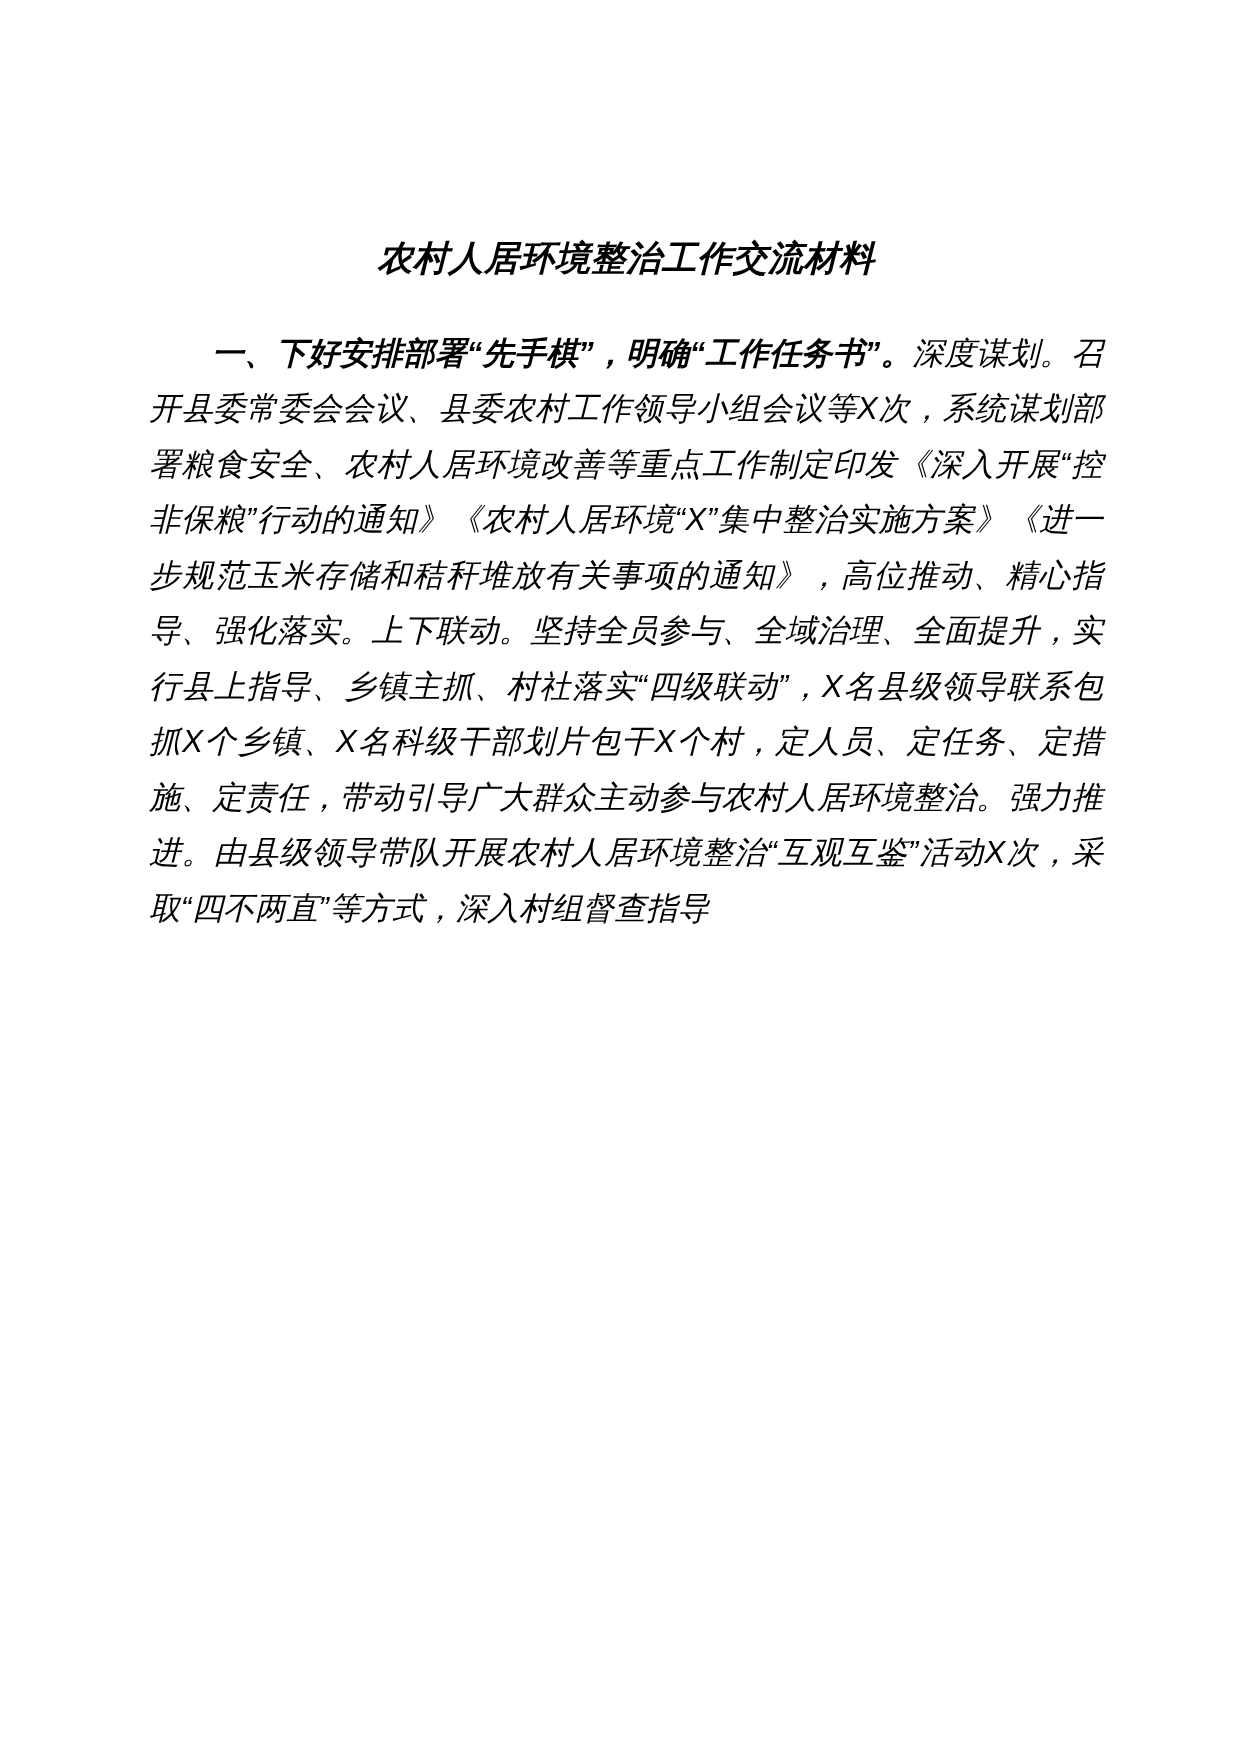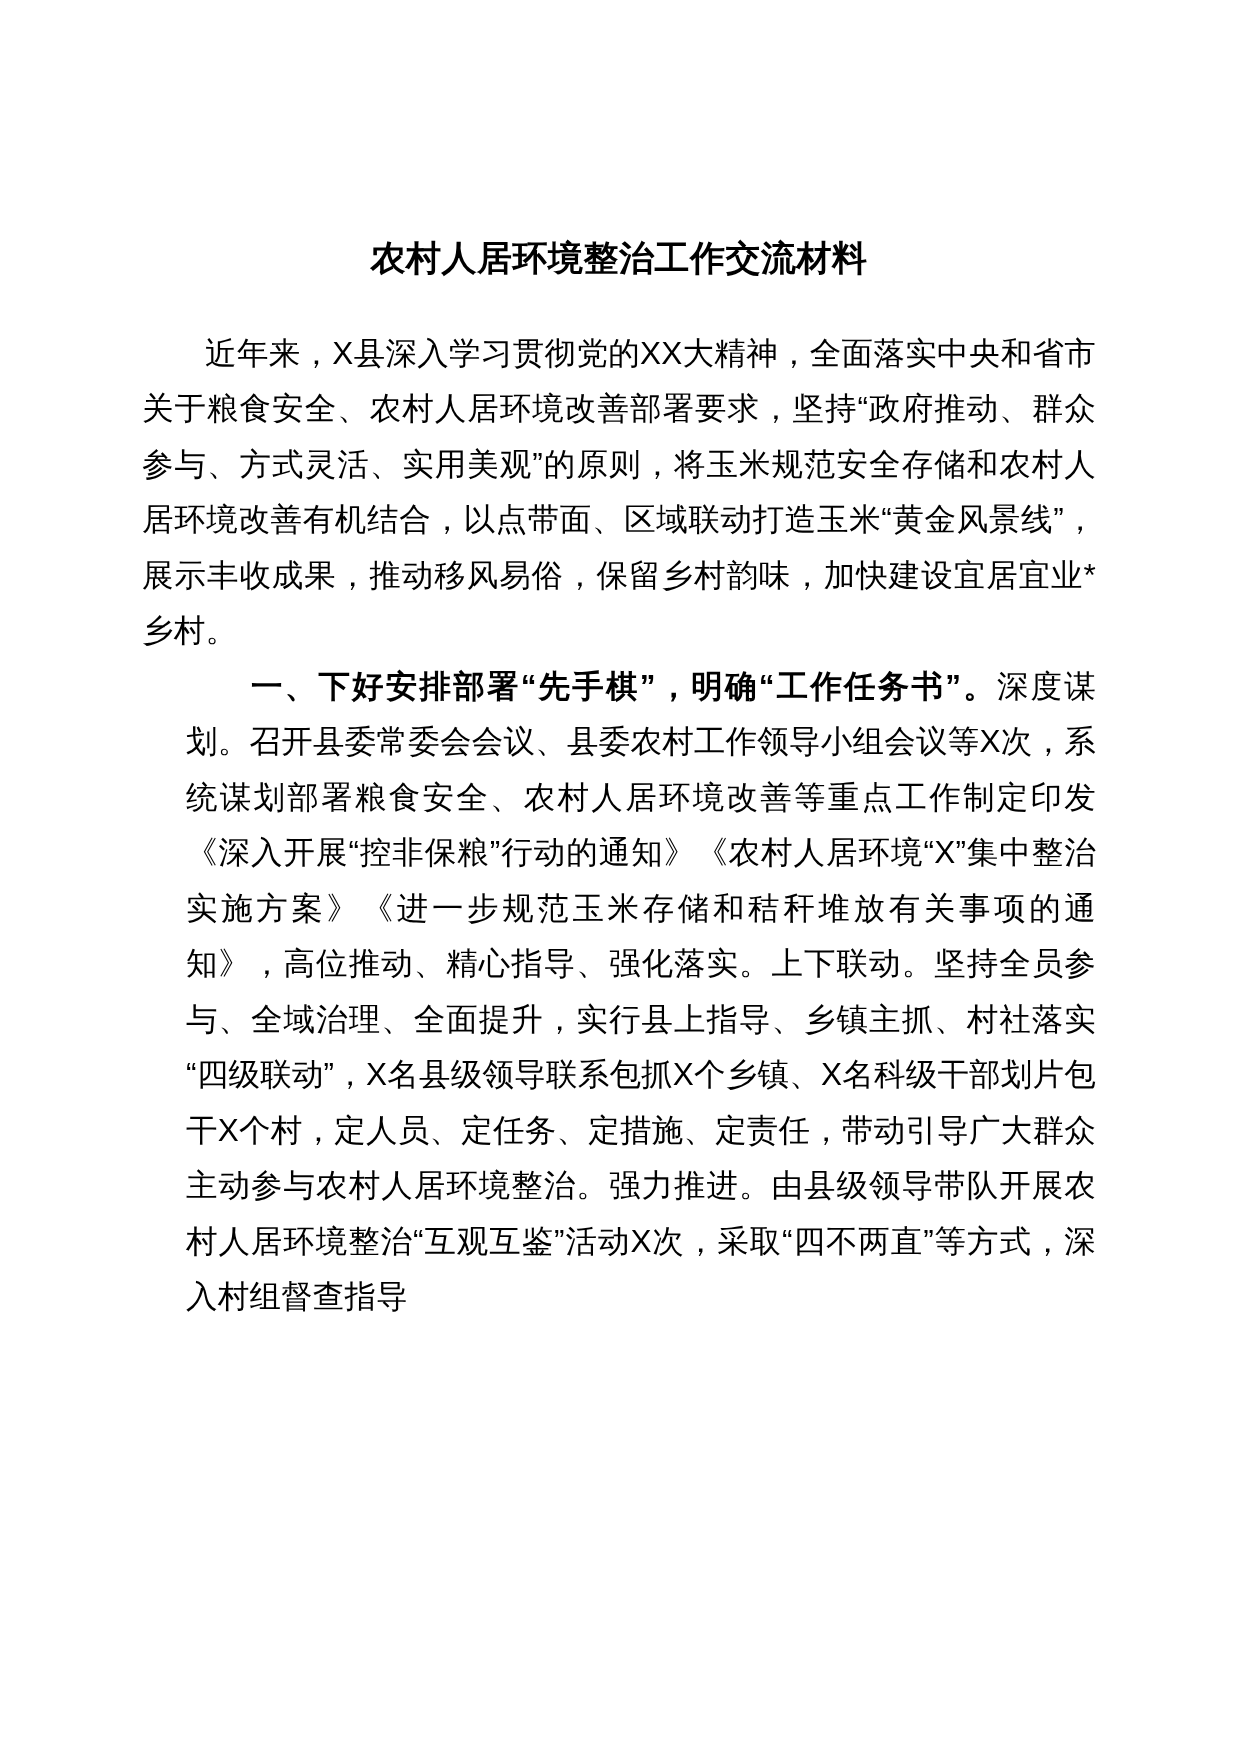--- a/index.html
+++ b/index.html
@@ -14,25 +14,26 @@
     height: 1754px;
     margin: 0 auto;
     background: #ffffff;
     box-sizing: border-box;
     overflow: hidden;
     font-family: "Liberation Sans", "DejaVu Sans", sans-serif;
     color: #000000;
   }
   .content {
     position: absolute;
-    left: 142px;
+    left: 149px;
     top: 0;
     width: 954px;
     padding-top: 236px;
     box-sizing: content-box;
+    font-style: italic;
   }
   .doc-title {
     font-size: 35px;
     font-weight: bold;
     text-align: center;
     letter-spacing: 0.5px;
     line-height: 1.25;
     margin: 0 0 46px 0;
     font-family: "Liberation Sans", "DejaVu Sans", sans-serif;
   }
@@ -62,22 +63,19 @@
   }
 </style>
 </head>
 <body>
 
 <div class="page">
   <div class="content">
 
     <h1 class="doc-title">农村人居环境整治工作交流材料</h1>
 
-    <p class="para">
-      <span class="indent"></span><span class="para-body">近年来，X县深入学习贯彻党的XX大精神，全面落实中央和省市关于粮食安全、农村人居环境改善部署要求，坚持“政府推动、群众参与、方式灵活、实用美观”的原则，将玉米规范安全存储和农村人居环境改善有机结合，以点带面、区域联动打造玉米“黄金风景线”，展示丰收成果，推动移风易俗，保留乡村韵味，加快建设宜居宜业*乡村。</span>
-    </p>
 
     <p class="para">
       <span class="indent"></span><span class="lead">一、下好安排部署“先手棋”，明确“工作任务书”。</span><span class="para-body">深度谋划。召开县委常委会会议、县委农村工作领导小组会议等X次，系统谋划部署粮食安全、农村人居环境改善等重点工作制定印发《深入开展“控非保粮”行动的通知》《农村人居环境“X”集中整治实施方案》《进一步规范玉米存储和秸秆堆放有关事项的通知》，高位推动、精心指导、强化落实。上下联动。坚持全员参与、全域治理、全面提升，实行县上指导、乡镇主抓、村社落实“四级联动”，X名县级领导联系包抓X个乡镇、X名科级干部划片包干X个村，定人员、定任务、定措施、定责任，带动引导广大群众主动参与农村人居环境整治。强力推进。由县级领导带队开展农村人居环境整治“互观互鉴”活动X次，采取“四不两直”等方式，深入村组督查指导</span>
     </p>
 
   </div>
 </div>
 
 </body></html>

